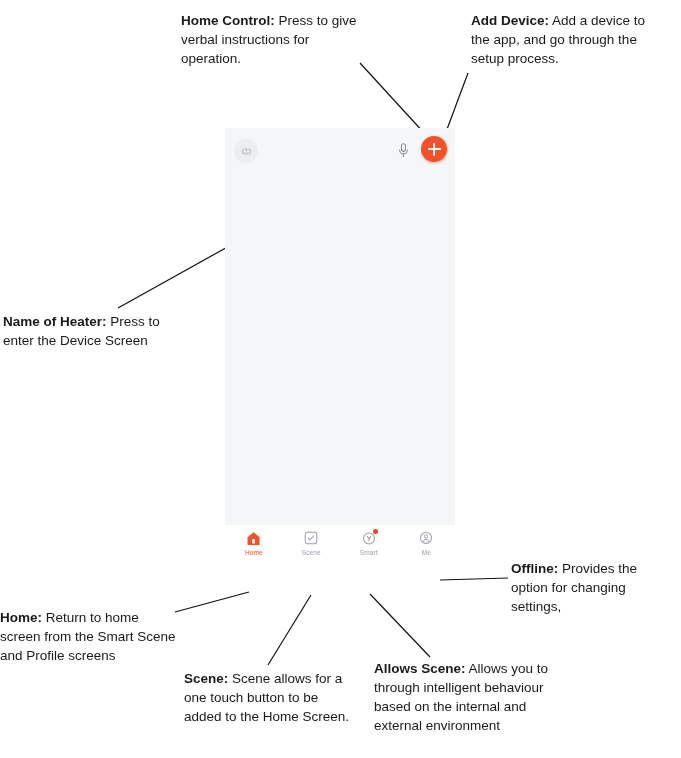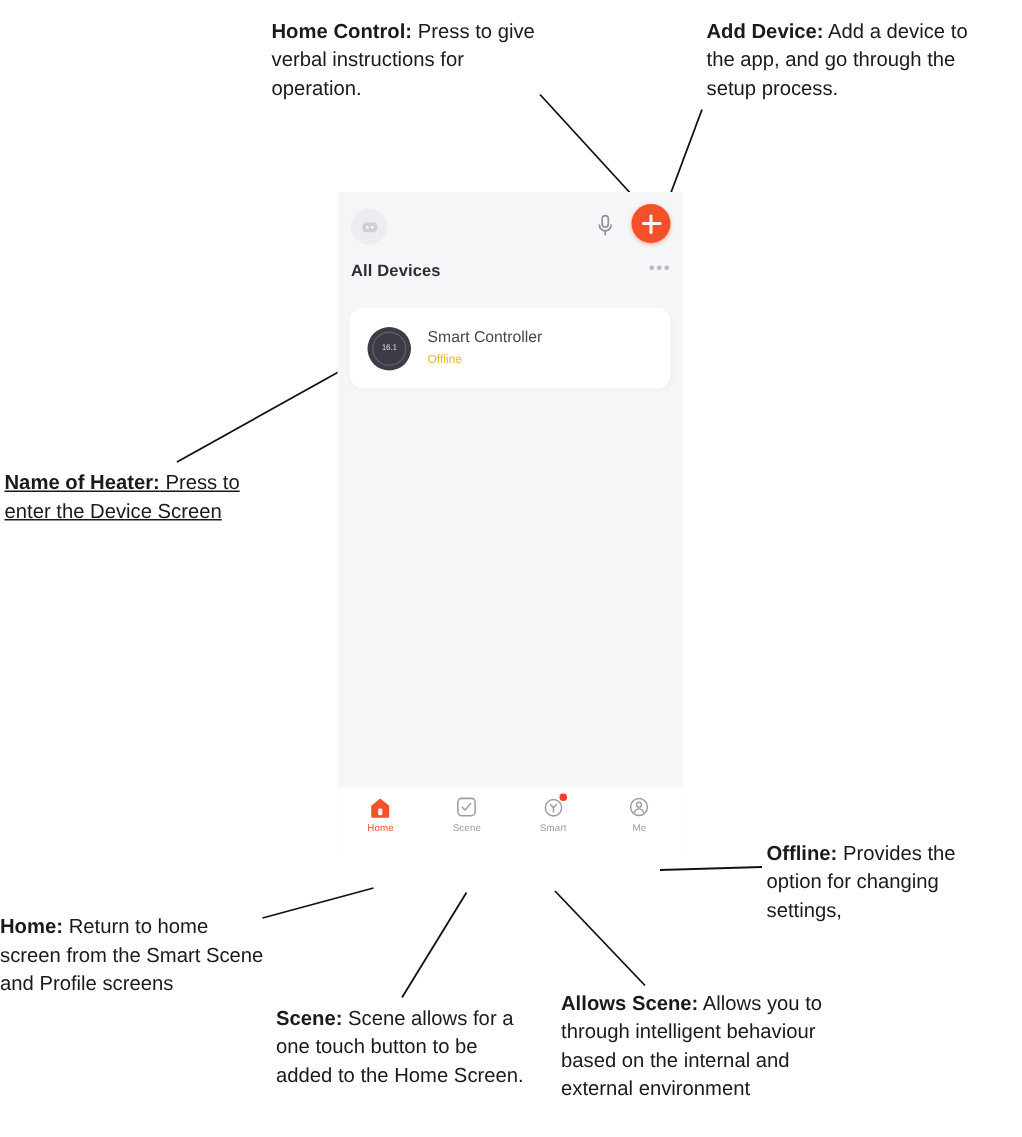--- a/index.html
+++ b/index.html
@@ -22,21 +22,21 @@
     line-height: 19px;
     color: #1a1a1a;
     font-family: "Liberation Sans", sans-serif;
   }
   .callout b {
     font-weight: bold;
   }
 
   #callout-voice   { left: 181px; top: 11px;  width: 178px; }
   #callout-add     { left: 471px; top: 11px;  width: 180px; }
-  #callout-heater  { left: 3px;   top: 312px; width: 190px; text-decoration: underline; }
+  #callout-heater  { left: 3px;   top: 312px; width: 190px; }
   #callout-home    { left: 0px;   top: 608px; width: 176px; }
   #callout-scene   { left: 184px; top: 669px; width: 174px; }
   #callout-smart   { left: 374px; top: 659px; width: 180px; }
   #callout-profile { left: 511px; top: 559px; width: 148px; }
 
   
   #leader-lines {
     position: absolute;
     left: 0;
     top: 0;
@@ -304,39 +304,21 @@
       </svg>
     </div>
 
     <div id="add-device-button">
       <span class="plus-h"></span>
       <span class="plus-v"></span>
     </div>
 
   </div>
 
-  <div id="all-devices-row">
-    <div id="all-devices-title">All Devices</div>
-    <div id="more-menu-icon">
-      <span></span>
-      <span></span>
-      <span></span>
-    </div>
-  </div>
-
-  <div id="device-card">
-    <div id="device-avatar">
-      <span class="dial-ring"></span>
-      <span class="dial-text">16.1</span>
-    </div>
-    <div id="device-text">
-      <div id="device-name">Smart Controller</div>
-      <div id="device-status">Offline</div>
-    </div>
-  </div>
+
 
   <div id="bottom-nav">
 
     <div class="nav-item active">
       <div class="nav-icon">
         <svg width="15" height="15" viewBox="0 0 18 18">
           <path d="M9 1.6 1.8 7.4v8.6a.9.9 0 0 0 .9.9h12.6a.9.9 0 0 0 .9-.9V7.4z" fill="#f4502a"></path>
           <rect x="7.3" y="9.6" width="3.4" height="5.4" rx="1" fill="#ffffff" opacity=".92"></rect>
         </svg>
       </div>

